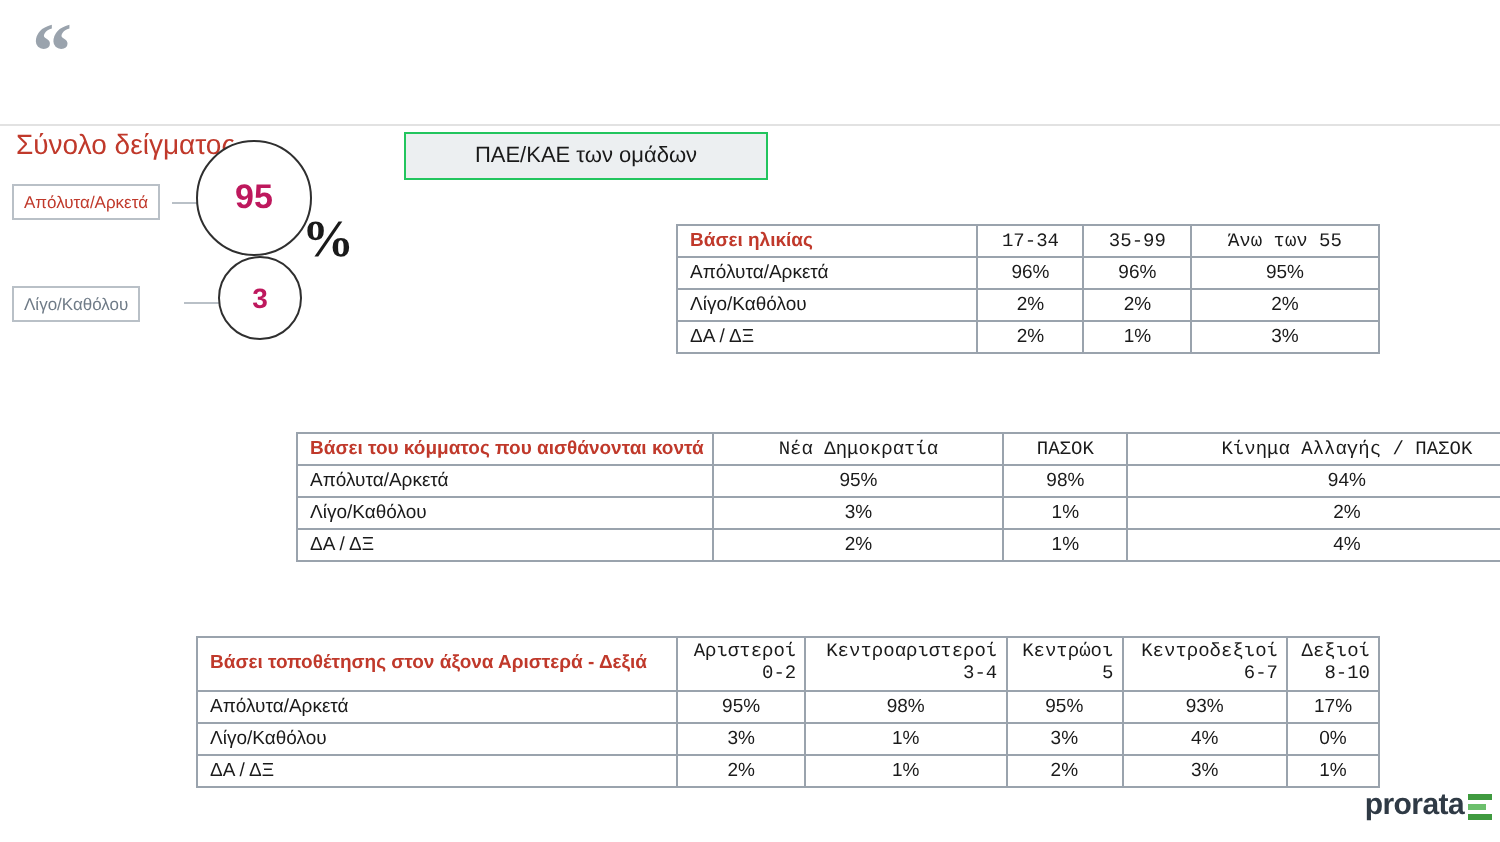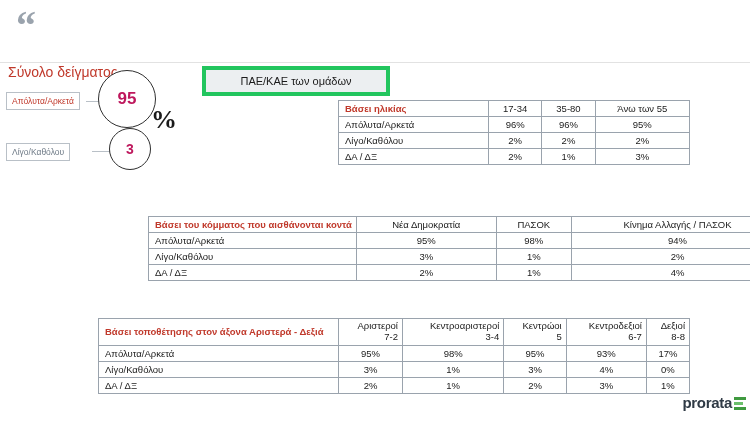--- a/index.html
+++ b/index.html
@@ -119,21 +119,21 @@
   .connector.c2 { left: 92px; top: 151px; width: 18px; }
 
   
   .banner {
     position: absolute;
     left: 202px;
     top: 66px;
     width: 180px;
     height: 22px;
     background: #eceff1;
-    border: 4px solid #22c55e;
+    border: 1px solid #22c55e;
     display: flex;
     align-items: center;
     justify-content: center;
     font-size: 11px;
     color: #1a1a1a;
   }
 
   
   table.data {
     position: absolute;
@@ -157,24 +157,25 @@
   table.data th.corner {
     color: #c0392b;
     font-weight: bold;
     text-align: left;
     padding-left: 6px;
     white-space: nowrap;
   }
   table.data th.colhead {
     font-weight: normal;
     color: #1a1a1a;
-  }
-
-  
-  #table-age { left: 338px; top: 100px; width: 352px; }
+    font-family: Liberation Mono, monospace;
+  }
+
+  
+  #table-age { left: 338px; top: 112px; width: 352px; }
   #table-age .corner { width: 150px; }
   #table-age td, #table-age th { }
 
   
   #table-party { left: 148px; top: 216px; width: 636px; }
   #table-party .corner { width: 208px; }
 
   
   #table-axis { left: 98px; top: 318px; width: 592px; }
   #table-axis .corner { width: 240px; margin-left: 32px; }
@@ -230,21 +231,21 @@
   <div class="circle small">3</div>
   <div class="pct-sign">%</div>
 
   <div class="banner">ΠΑΕ/ΚΑΕ  των ομάδων</div>
 
   <table class="data" id="table-age">
     <thead>
       <tr>
         <th class="corner">Βάσει ηλικίας</th>
         <th class="colhead">17-34</th>
-        <th class="colhead">35-80</th>
+        <th class="colhead">35-99</th>
         <th class="colhead">Άνω των 55</th>
       </tr>
     </thead>
     <tbody>
       <tr>
         <td class="rowhead">Απόλυτα/Αρκετά</td>
         <td>96%</td>
         <td>96%</td>
         <td>95%</td>
       </tr>
@@ -293,37 +294,37 @@
       </tr>
     </tbody>
   </table>
 
   <table class="data" id="table-axis">
     <thead>
       <tr>
         <th class="corner">Βάσει τοποθέτησης στον άξονα Αριστερά - Δεξιά</th>
         <th class="colhead">
           <span>Αριστεροί</span><br>
-          <span>7-2</span>
+          <span>0-2</span>
         </th>
         <th class="colhead">
           <span>Κεντροαριστεροί</span><br>
           <span>3-4</span>
         </th>
         <th class="colhead">
           <span>Κεντρώοι</span><br>
           <span>5</span>
         </th>
         <th class="colhead">
           <span>Κεντροδεξιοί</span><br>
           <span>6-7</span>
         </th>
         <th class="colhead">
           <span>Δεξιοί</span><br>
-          <span>8-8</span>
+          <span>8-10</span>
         </th>
       </tr>
     </thead>
     <tbody>
       <tr>
         <td class="rowhead">Απόλυτα/Αρκετά</td>
         <td>95%</td>
         <td>98%</td>
         <td>95%</td>
         <td>93%</td>

